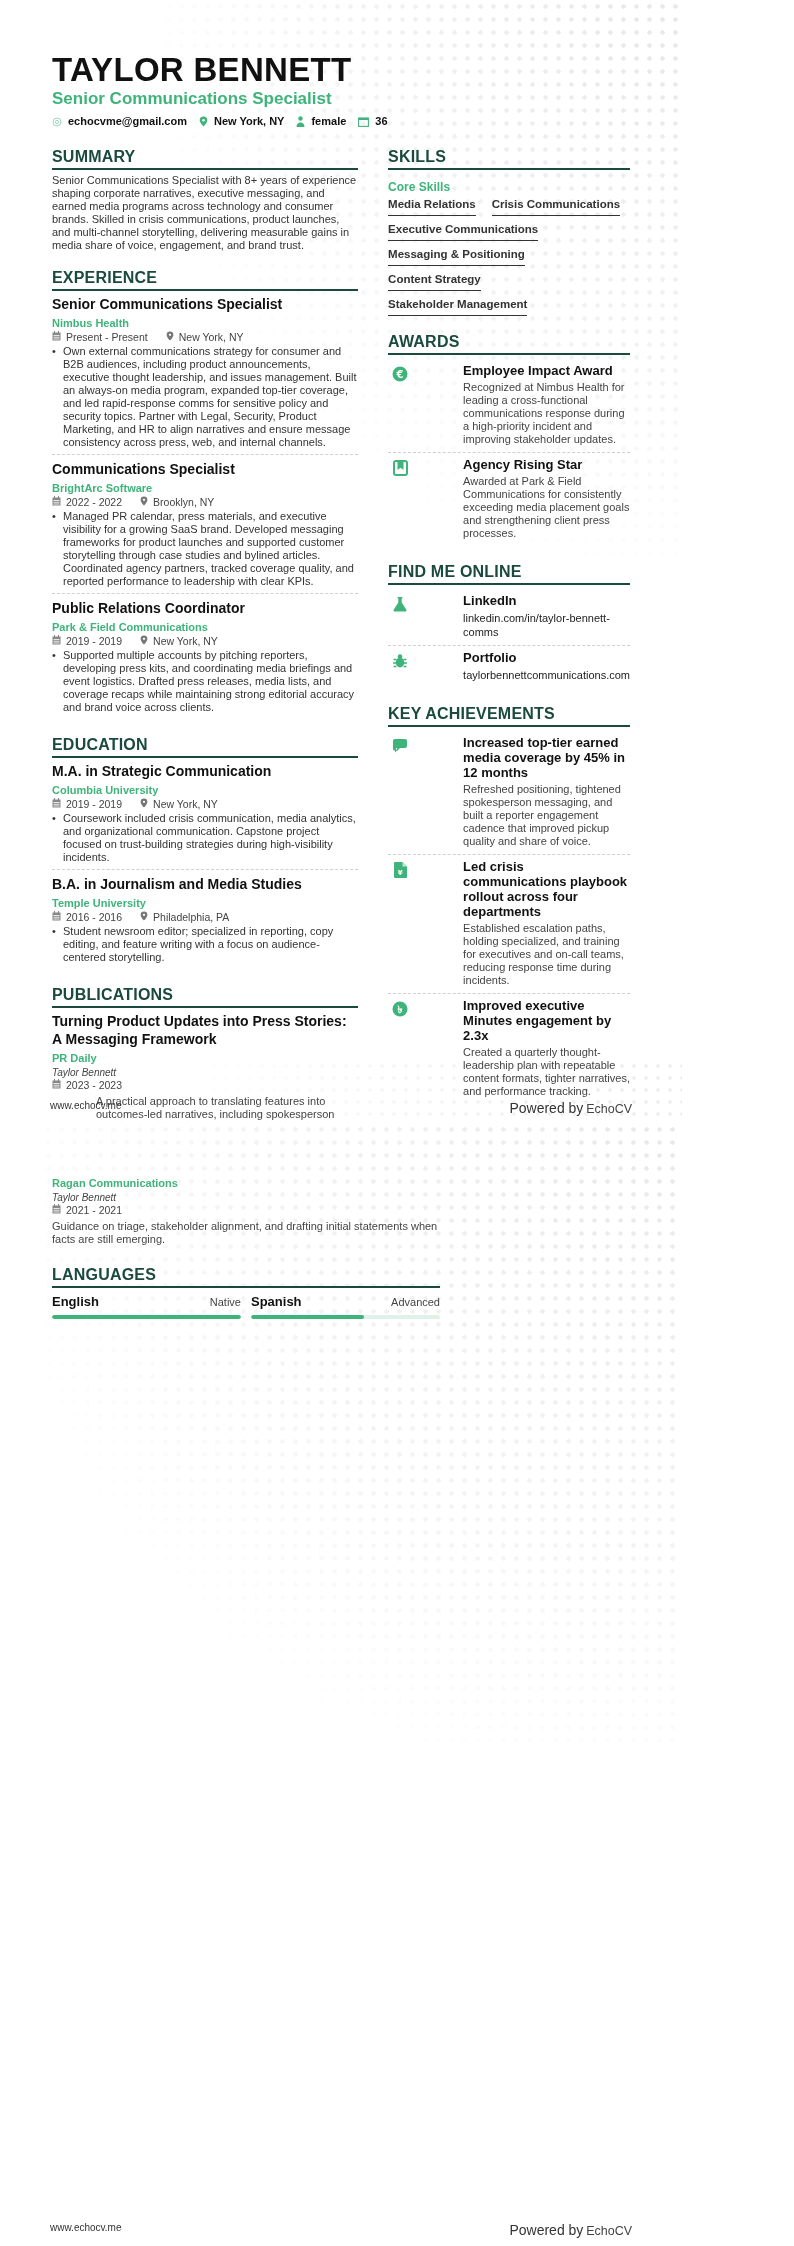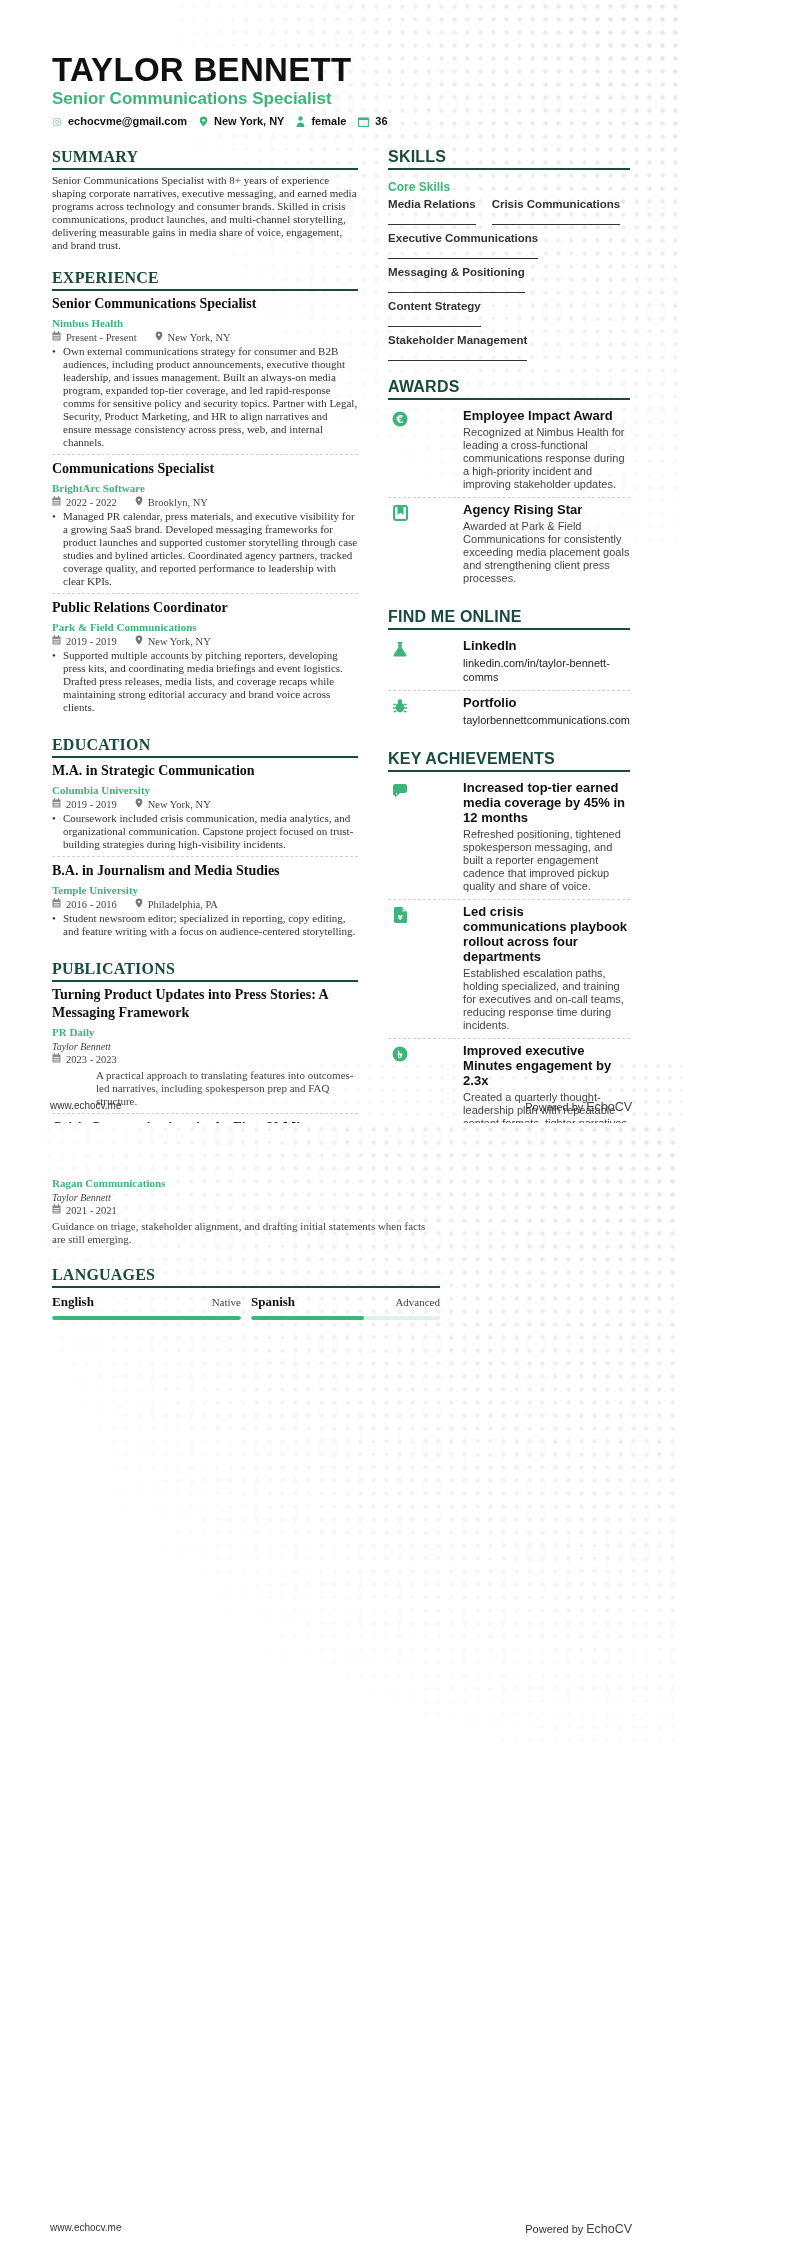--- a/index.html
+++ b/index.html
@@ -33,54 +33,54 @@
 
   .content { position: relative; padding: 52px 52px 0 52px; }
 
   .name { font-size: 33px; font-weight: 700; color: #111; letter-spacing: 0.3px; line-height: 36px; }
   .title { font-size: 17px; font-weight: 700; color: #3fb47a; line-height: 20px; margin-top: 1px; }
   .contact { display: flex; gap: 12px; align-items: center; margin-top: 6px; font-size: 11px; font-weight: 700; color: #111; }
   .contact .ci { display: flex; align-items: flex-end; gap: 6px; }
   .icon-g { color: #3fb47a; display: inline-flex; align-items: center; justify-content: center; }
 
   .cols { display: flex; gap: 30px; margin-top: 20px; }
-  .left { width: 388px; font-family: Liberation Serif, serif; }
+  .left { width: 388px; }
   .right { width: 272px; }
 
   .sec-h { font-size: 16px; font-weight: 700; color: #1a4a3e; letter-spacing: 0.2px; border-bottom: 2px solid #1a4a3e; padding-bottom: 1px; margin-bottom: 4px; line-height: 20px; }
   .sec { margin-bottom: 16px; }
 
   .para { font-size: 11px; line-height: 13px; color: #333; }
 
   .entry { padding-bottom: 5px; margin-bottom: 5px; border-bottom: 1px dashed #d0d0d0; }
   .entry.last { border-bottom: none; }
   .e-title { font-size: 14px; font-weight: 700; color: #111; line-height: 18px; }
   .e-org { font-size: 11px; font-weight: 700; color: #3fb47a; line-height: 16px; margin-top: 2px; }
   .e-meta { display: flex; gap: 18px; font-size: 10.5px; color: #444; line-height: 13px; align-items: center; }
   .e-meta span.m { display: inline-flex; align-items: center; gap: 5px; }
   .e-auth { font-size: 10px; font-style: italic; color: #444; line-height: 13px; }
   .bullets { list-style: none; margin-top: 1px; }
   .bullets li { font-size: 11px; line-height: 13px; color: #333; padding-left: 11px; position: relative; }
   .bullets li::before { content: "•"; position: absolute; left: 0; top: 0; color: #333; }
 
   .skill-sub { font-size: 12px; font-weight: 700; color: #3fb47a; line-height: 15px; margin-top: 10px; }
   .skills { display: flex; flex-wrap: wrap; column-gap: 16px; row-gap: 6px; margin-top: 2px; }
-  .skill { font-size: 11.5px; font-weight: 700; color: #333; border-bottom: 1.5px solid #333; padding-bottom: 13px; line-height: 14px; }
+  .skill { font-size: 11.5px; font-weight: 700; color: #333; border-bottom: 1.5px solid #333; padding-bottom: 4px; line-height: 14px; }
 
   .r-item { display: flex; gap: 14px; padding: 4px 0 6px 0; border-bottom: 1px dashed #d0d0d0; }
   .r-item.last { border-bottom: none; }
   .r-icon { width: 24px; flex: 0 0 24px; display: flex; justify-content: center; padding-top: 3px; }
   .r-body { flex: 1; margin-left: 37px; }
   .r-title { font-size: 13px; font-weight: 700; color: #111; line-height: 15px; }
   .r-desc { font-size: 11px; color: #444; line-height: 13px; margin-top: 3px; }
   .r-link { font-size: 11px; color: #222; line-height: 14px; margin-top: 3px; }
 
   .footer { position: absolute; left: 50px; right: 50px; display: flex; justify-content: space-between; align-items: flex-start; font-size: 10px; color: #333; }
   .footer .brand { font-size: 12.5px; color: #444; }
-  .footer .pw { font-size: 11px; }
+  .footer .pw { font-size: 14px; }
 
   .langs { display: flex; gap: 10px; margin-top: 6px; }
   .lang { flex: 1; }
   .lang-top { display: flex; justify-content: space-between; align-items: baseline; }
   .lang-name { font-size: 13px; font-weight: 700; color: #111; }
   .lang-level { font-size: 11px; color: #444; }
   .bar { height: 4px; background: #dff2e8; border-radius: 2px; margin-top: 6px; overflow: hidden; }
   .bar-fill { height: 100%; background: #3fb47a; border-radius: 2px; }
 </style>
 </head>

